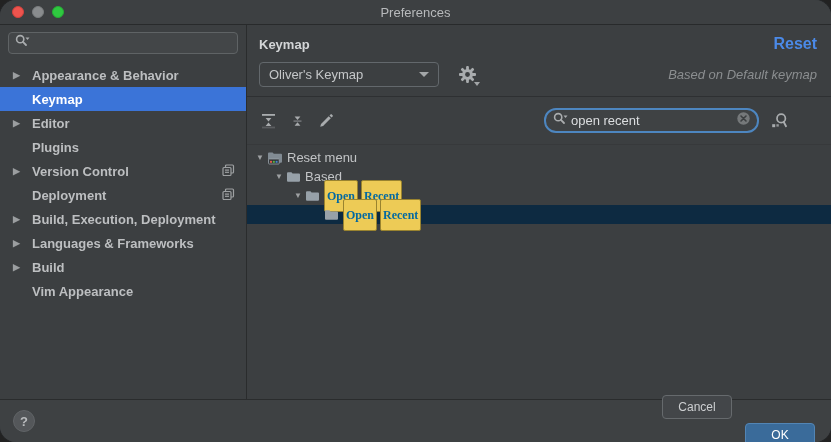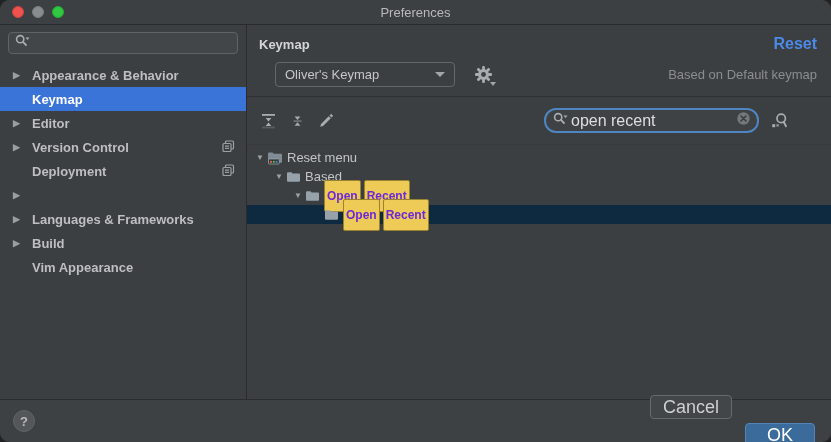--- a/index.html
+++ b/index.html
@@ -1,19 +1,19 @@
 <!DOCTYPE html>
 <html><head>
 <meta charset="utf-8">
 <style>
   html,body{margin:0;padding:0;background:#222;}
   *{box-sizing:border-box;}
   .window{
     width:831px;height:442px;position:relative;overflow:hidden;
-    border-radius:10px;background:#3c3f41;
+    border-radius:16px;background:#3c3f41;
     font-family:"Liberation Sans",sans-serif;
     box-shadow:0 0 0 1px #26282a;
   }
   
   .titlebar{height:25px;background:#3d4042;border-bottom:1px solid #282a2b;
     display:flex;align-items:center;justify-content:center;position:relative;}
   .traffic{position:absolute;left:12px;top:6px;display:flex;gap:8px;}
   .light{width:12px;height:12px;border-radius:50%;}
   .light.red{background:#ee544e;border:1px solid #d4433e;}
   .light.gray{background:#898c8e;border:1px solid #7a7d7f;}
@@ -32,56 +32,56 @@
   .sb-item.selected{background:#3b74d8;color:#ffffff;}
   .pp-icon{position:absolute;right:11px;top:5px;}
   
   .content{flex:1;display:flex;flex-direction:column;min-width:0;}
   .content-header{height:72px;padding:9px 14px 0 12px;border-bottom:1px solid #2e3032;}
   .ch-row1{display:flex;align-items:center;justify-content:space-between;height:20px;}
   .keymap-title{font-size:13px;font-weight:bold;color:#d3d5d7;}
   .reset-link{font-size:16px;font-weight:bold;color:#4b8ae8;cursor:pointer;}
   .ch-row2{display:flex;align-items:center;margin-top:8px;height:25px;}
   .km-select{width:180px;height:25px;border:1px solid #63686c;border-radius:4px;
-    display:flex;align-items:center;padding:0 9px;color:#c5c7c9;font-size:13px;cursor:default;margin-left:16px;}
+    display:flex;align-items:center;padding:0 9px;color:#c5c7c9;font-size:13px;cursor:default;}
   .km-select .caret{margin-left:auto;width:0;height:0;border-left:5px solid transparent;
     border-right:5px solid transparent;border-top:5px solid #a3a6a8;}
   .gear-wrap{margin-left:19px;position:relative;width:20px;height:20px;cursor:pointer;}
   .gear-caret{position:absolute;right:-2px;bottom:-1px;width:0;height:0;
     border-left:3px solid transparent;border-right:3px solid transparent;border-top:4px solid #a3a6a8;}
-  .based-on{margin-left:auto;color:#8b8e90;font-size:13px;}
+  .based-on{margin-left:auto;color:#8b8e90;font-size:13px;font-style:italic;}
   
   .toolbar{height:48px;display:flex;align-items:center;padding:0 41px 0 12px;
     border-bottom:1px solid #37393b;}
   .tb-icon{width:18px;height:18px;margin-right:11px;display:flex;align-items:center;
     justify-content:center;cursor:pointer;}
   .km-search{margin-left:auto;width:215px;height:25px;border:2px solid #4d86c0;border-radius:12px;
     background:#3f4244;display:flex;align-items:center;padding:0 6px;}
   .km-search input{flex:1;background:transparent;border:none;outline:none;color:#dcdee0;
-    font-size:16px;font-family:"Liberation Sans",sans-serif;min-width:0;padding-left:3px;}
+    font-size:13px;font-family:"Liberation Sans",sans-serif;min-width:0;padding-left:3px;}
   .shortcut-icon{margin-left:9px;width:22px;height:22px;display:flex;align-items:center;
     justify-content:center;cursor:pointer;}
   
   .tree{flex:1;padding-top:3px;font-size:13px;color:#c2c4c6;overflow:hidden;}
   .tree-row{height:19px;display:flex;align-items:center;}
   .tree-row.selected{background:#0d2a41;}
   .tr-arrow{width:12px;flex:0 0 12px;text-align:center;font-size:8px;color:#9da0a2;cursor:pointer;}
   .tr-icon{margin:0 4px 0 1px;display:flex;align-items:center;}
-  .chip{background:#edcb56;color:#6d28d9;border:1px solid #99832f;border-radius:2px;
-    padding:8px 2px;margin-right:3px;font-weight:bold;font-size:12px;line-height:14px;}
+  .chip{background:#edcb56;color:#0369a1;border:1px solid #99832f;border-radius:2px;
+    padding:8px 2px;margin-right:3px;font-weight:bold;font-size:12px;line-height:14px;font-family:Liberation Serif, serif;}
   
   .footer{height:43px;border-top:1px solid #2a2c2d;background:#3e4143;display:flex;
     align-items:center;padding:0 16px 0 13px;}
   .help-btn{width:22px;height:22px;border-radius:50%;background:#54575a;border:1px solid #616467;
     color:#b9bbbd;display:flex;align-items:center;justify-content:center;font-size:13px;
     font-weight:bold;cursor:pointer;}
   .btn-row{margin-left:auto;display:flex;gap:13px;}
   .btn{min-width:70px;height:24px;border-radius:4px;border:1px solid #666a6d;background:#434649;
-    color:#cdcfd1;font-size:18px;display:flex;align-items:center;justify-content:center;
-    padding:0 12px;cursor:pointer;}
+    color:#cdcfd1;font-size:12px;display:flex;align-items:center;justify-content:center;
+    padding:0 0;cursor:pointer;}
   .btn.primary{background:#3a6b9a;border-color:#5285b5;color:#ffffff;margin-top:28px;}
 </style>
 </head>
 <body>
 
 <div class="window">
 
   <div class="titlebar">
     <div class="traffic">
       <div class="light red"></div>
@@ -109,20 +109,24 @@
           </div>
           <div class="sb-item selected">
             <span class="arrow"></span>
             <span>Keymap</span>
           </div>
           <div class="sb-item">
             <span class="arrow">▶</span>
             <span>Editor</span>
           </div>
           <div class="sb-item">
+            <span class="arrow"></span>
+            <span>Plugins</span>
+          </div>
+          <div class="sb-item">
             <span class="arrow">▶</span>
             <span>Version Control</span>
             <span class="pp-icon"><svg width="13" height="13" viewBox="0 0 13 13">
                 <rect x="3.5" y="1" width="8" height="8" rx="1" fill="none" stroke="#9da0a2" stroke-width="1.2"></rect>
                 <rect x="1" y="3.5" width="8" height="8" rx="1" fill="#3c3f41" stroke="#9da0a2" stroke-width="1.2"></rect>
                 <rect x="3" y="5.5" width="4" height="1.2" fill="#9da0a2"></rect>
                 <rect x="3" y="7.7" width="4" height="1.2" fill="#9da0a2"></rect>
               </svg></span>
           </div>
           <div class="sb-item">
@@ -130,20 +134,21 @@
             <span>Deployment</span>
             <span class="pp-icon"><svg width="13" height="13" viewBox="0 0 13 13">
                 <rect x="3.5" y="1" width="8" height="8" rx="1" fill="none" stroke="#9da0a2" stroke-width="1.2"></rect>
                 <rect x="1" y="3.5" width="8" height="8" rx="1" fill="#3c3f41" stroke="#9da0a2" stroke-width="1.2"></rect>
                 <rect x="3" y="5.5" width="4" height="1.2" fill="#9da0a2"></rect>
                 <rect x="3" y="7.7" width="4" height="1.2" fill="#9da0a2"></rect>
               </svg></span>
           </div>
           <div class="sb-item">
             <span class="arrow">▶</span>
+            <span>Build, Execution, Deployment</span>
           </div>
           <div class="sb-item">
             <span class="arrow">▶</span>
             <span>Languages &amp; Frameworks</span>
           </div>
           <div class="sb-item">
             <span class="arrow">▶</span>
             <span>Build</span>
           </div>
           <div class="sb-item">

